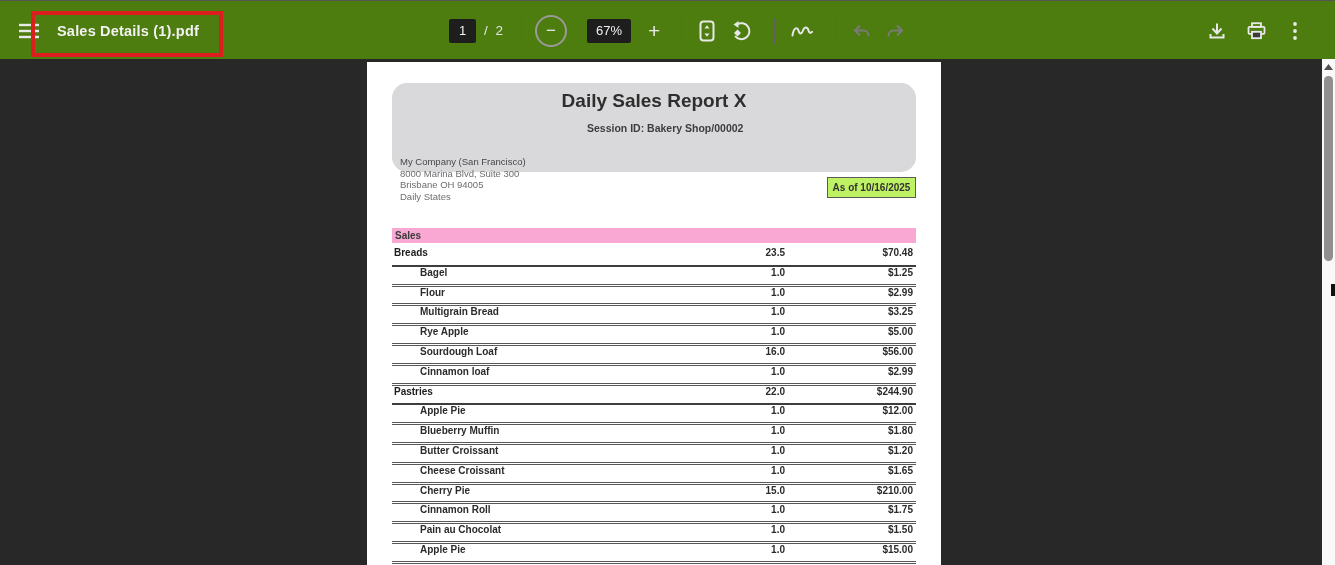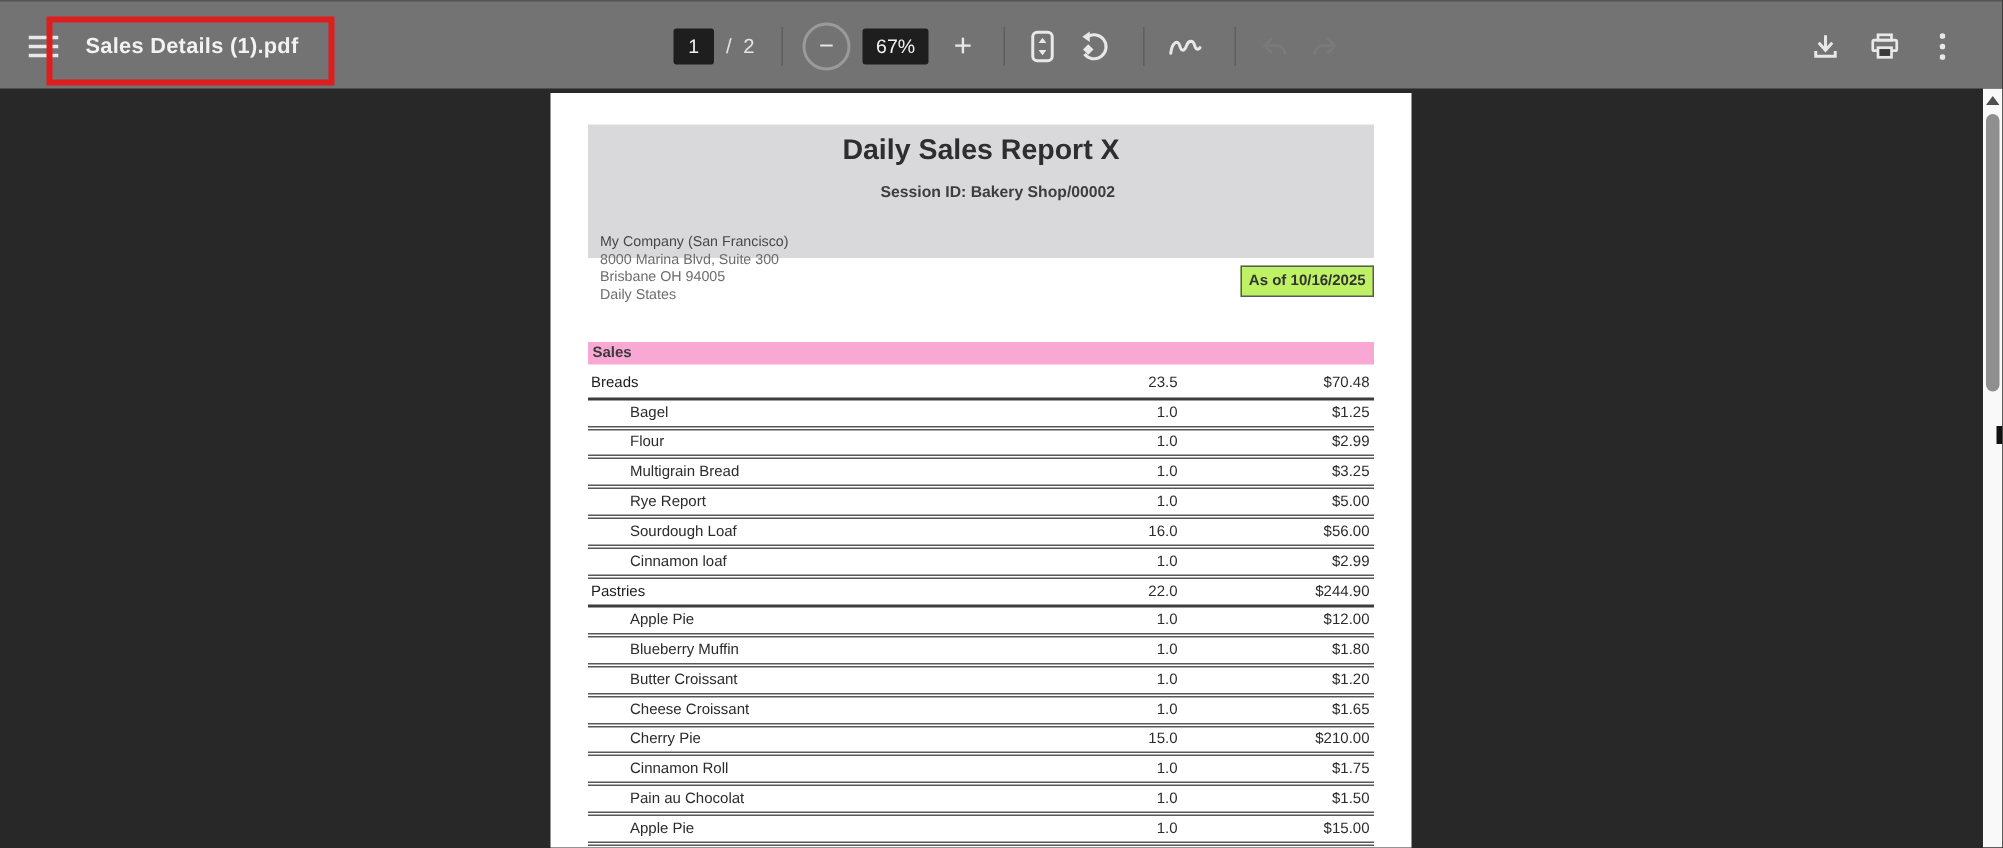--- a/index.html
+++ b/index.html
@@ -5,62 +5,62 @@
   html,body{margin:0;padding:0;}
   body{
     width:1335px;height:565px;overflow:hidden;position:relative;
     background:#282828;
     font-family:"Liberation Sans", sans-serif;
     -webkit-font-smoothing:antialiased;
   }
   
   .toolbar{
     position:absolute;left:0;top:0;width:1335px;height:59px;
-    background:#737373;border-top:1px solid #555;box-sizing:border-box;
+    background:#4d7c0f;border-top:1px solid #555;box-sizing:border-box;
     z-index:5;
   }
   .tb-left{position:absolute;left:0;top:0;height:59px;display:flex;align-items:center;}
   .hamburger{margin-left:12px;width:34px;height:34px;display:flex;align-items:center;justify-content:center;border-radius:50%;}
   .filename{position:absolute;left:57px;top:0;height:59px;display:flex;align-items:center;
     color:#f2f2f2;font-size:14.5px;font-weight:bold;letter-spacing:.2px;white-space:nowrap;}
   .red-box{position:absolute;left:31px;top:10px;width:192px;height:46px;
     border:4px solid #dd1e1e;box-sizing:border-box;z-index:9;pointer-events:none;}
   .tb-center{position:absolute;left:443px;top:0;height:59px;display:flex;align-items:center;}
   .page-input{width:27px;height:24px;background:#1e1e1e;border:none;border-radius:2px;
     color:#f1f1f1;font-size:13px;text-align:center;margin-left:6px;
     font-family:"Liberation Sans",sans-serif;padding:0;}
   .page-total{color:#e4e4e4;font-size:13.5px;margin-left:8px;letter-spacing:2px;white-space:pre;}
   .vsep{width:1px;height:26px;background:#5f5f5f;margin:0 0 0 16px;}
   .minus-circle{margin-left:13px;width:32px;height:32px;border:2px solid #9a9a9a;border-radius:50%;
     box-sizing:border-box;display:flex;align-items:center;justify-content:center;
     color:#e8e8e8;font-size:17px;line-height:1;}
-  .zoom-box{margin-left:8px;width:44px;height:24px;background:#1e1e1e;border-radius:2px;
+  .zoom-box{margin-left:20px;width:44px;height:24px;background:#1e1e1e;border-radius:2px;
     color:#f1f1f1;font-size:13px;display:flex;align-items:center;justify-content:center;}
   .plus-btn{margin-left:12px;color:#e8e8e8;font-size:21px;width:22px;text-align:center;font-weight:normal;}
   .tbtn{width:34px;height:34px;display:flex;align-items:center;justify-content:center;border-radius:50%;}
   .tb-right{position:absolute;right:23px;top:0;height:59px;display:flex;align-items:center;gap:5px;}
   svg{display:block;}
   
   .content{position:absolute;left:0;top:59px;width:1335px;height:506px;background:#282828;}
   .pdf-page{position:absolute;left:367px;top:3px;width:574px;height:520px;background:#ffffff;}
-  .doc-headerbox{position:absolute;left:25px;top:21px;width:524px;height:89px;background:#d9d9db;}
+  .doc-headerbox{position:absolute;left:25px;top:21px;width:524px;height:89px;background:#d9d9db;border-radius:15px;}
   .doc-title{position:absolute;left:0;top:7px;width:524px;text-align:center;
     color:#2e2e2e;font-size:19px;font-weight:bold;}
   .company{position:absolute;left:8px;top:33px;font-size:9.5px;line-height:11.5px;color:#6d6d6d;}
   .company .cname{font-weight:normal;color:#474747;margin-top:40px;}
   .session{position:absolute;left:195px;top:39px;font-size:10.5px;font-weight:bold;color:#3d3d3d;}
   .asof{position:absolute;left:460px;top:115px;width:89px;height:21px;box-sizing:border-box;
     border:1.5px solid #5a5a5a;background:#bef264;display:flex;align-items:center;justify-content:center;
     font-size:10px;font-weight:bold;color:#333;}
   .sales-bar{position:absolute;left:25px;top:166px;width:524px;height:14.5px;background:#f9a8d4;
     display:flex;align-items:center;}
   .sales-bar span{font-size:10px;font-weight:bold;color:#3a3a3a;padding-left:3px;}
   .sales-table{position:absolute;left:25px;top:185px;width:524px;}
-  .trow{display:flex;align-items:center;height:19.8px;box-sizing:border-box;
-    border-bottom:3px double #585858;font-size:10px;font-weight:normal;color:#2b2b2b;}
+  .trow{display:flex;align-items:flex-start;height:19.8px;box-sizing:border-box;
+    border-bottom:3px double #585858;font-size:10px;font-weight:bold;color:#2b2b2b;}
   .trow .cell-name{flex:1;padding-left:28px;}
   .trow.cat{border-bottom:2px solid #3d3d3d;}
   .trow.cat .cell-name{padding-left:2px;color:#1d1d1d;}
   .trow .cell-qty{width:70px;text-align:right;}
   .trow .cell-amount{width:128px;text-align:right;padding-right:3px;}
   
   .scrollbar{position:absolute;left:1322px;top:59px;width:13px;height:506px;background:#f9f9f9;}
   .scroll-up{position:absolute;left:0;top:2px;width:13px;height:12px;display:flex;align-items:center;justify-content:center;}
   .scroll-thumb{position:absolute;left:2px;top:17px;width:9px;height:185px;background:#8f8f8f;border-radius:5px;}
   .cursor-mark{position:absolute;left:1331px;top:284px;width:4px;height:12px;background:#111;z-index:10;}
@@ -193,21 +193,21 @@
           <span class="cell-name">Flour</span>
           <span class="cell-qty">1.0</span>
           <span class="cell-amount">$2.99</span>
         </div>
         <div class="trow">
           <span class="cell-name">Multigrain Bread</span>
           <span class="cell-qty">1.0</span>
           <span class="cell-amount">$3.25</span>
         </div>
         <div class="trow">
-          <span class="cell-name">Rye Report</span>
+          <span class="cell-name">Rye Apple</span>
           <span class="cell-qty">1.0</span>
           <span class="cell-amount">$5.00</span>
         </div>
         <div class="trow">
           <span class="cell-name">Sourdough Loaf</span>
           <span class="cell-qty">16.0</span>
           <span class="cell-amount">$56.00</span>
         </div>
         <div class="trow">
           <span class="cell-name">Cinnamon loaf</span>

